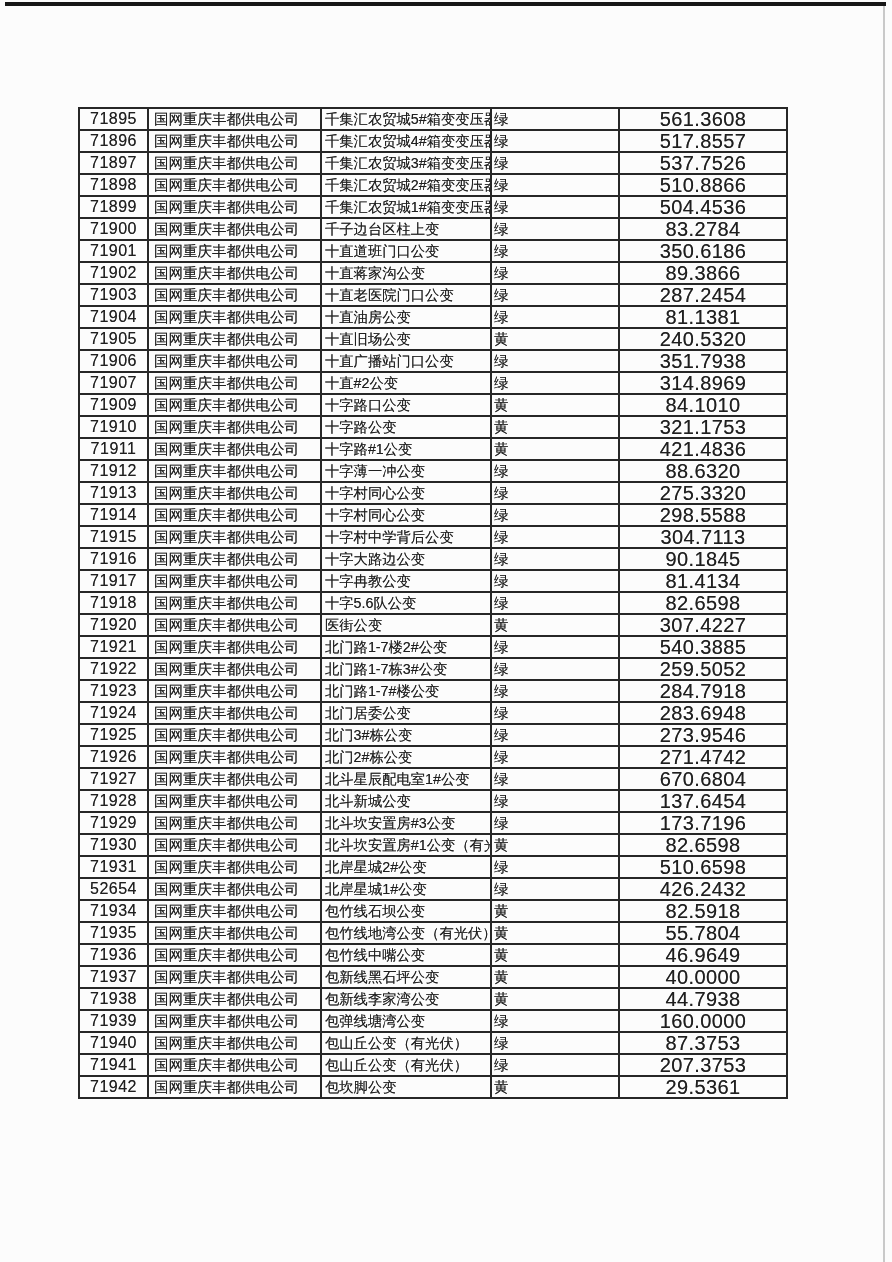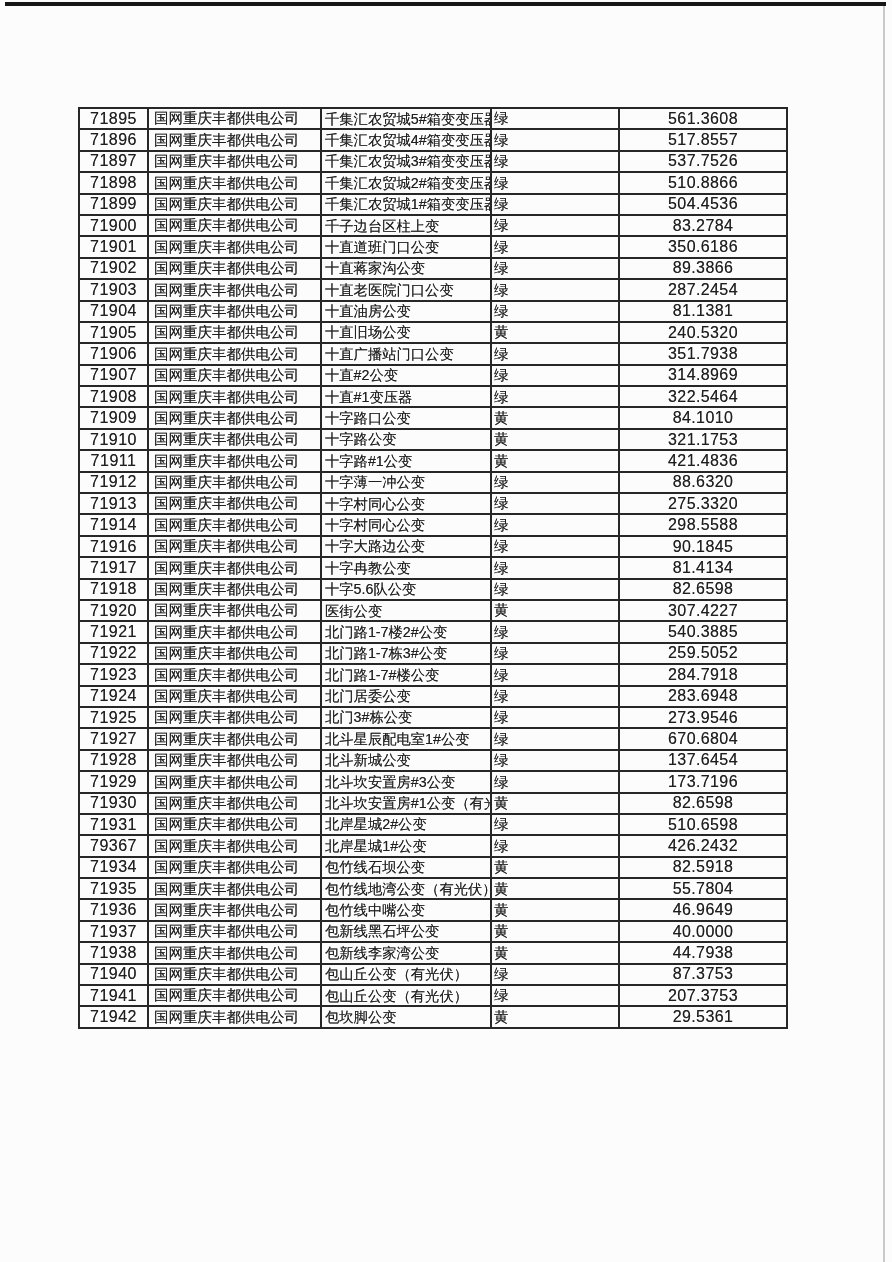--- a/index.html
+++ b/index.html
@@ -55,21 +55,21 @@
   .data-table td.c-station {
     font-size: 14.3px;
     padding-left: 3px;
   }
   .data-table td.c-status {
     font-size: 14.5px;
     padding-left: 2px;
   }
   .data-table td.c-value {
     text-align: center;
-    font-size: 16px;
+    font-size: 20px;
     letter-spacing: 0.4px;
   }
 </style>
 </head>
 <body>
 
 <div class="top-edge"></div>
 <div class="right-edge"></div>
 
 <table class="data-table">
@@ -166,27 +166,20 @@
         <td class="c-value">351.7938</td>
       </tr>
       <tr>
         <td class="c-id">71907</td>
         <td class="c-company">国网重庆丰都供电公司</td>
         <td class="c-station">十直#2公变</td>
         <td class="c-status">绿</td>
         <td class="c-value">314.8969</td>
       </tr>
       <tr>
-        <td class="c-id">71908</td>
-        <td class="c-company">国网重庆丰都供电公司</td>
-        <td class="c-station">十直#1变压器</td>
-        <td class="c-status">绿</td>
-        <td class="c-value">322.5464</td>
-      </tr>
-      <tr>
         <td class="c-id">71909</td>
         <td class="c-company">国网重庆丰都供电公司</td>
         <td class="c-station">十字路口公变</td>
         <td class="c-status">黄</td>
         <td class="c-value">84.1010</td>
       </tr>
       <tr>
         <td class="c-id">71910</td>
         <td class="c-company">国网重庆丰都供电公司</td>
         <td class="c-station">十字路公变</td>
@@ -215,20 +208,27 @@
         <td class="c-value">275.3320</td>
       </tr>
       <tr>
         <td class="c-id">71914</td>
         <td class="c-company">国网重庆丰都供电公司</td>
         <td class="c-station">十字村同心公变</td>
         <td class="c-status">绿</td>
         <td class="c-value">298.5588</td>
       </tr>
       <tr>
+        <td class="c-id">71915</td>
+        <td class="c-company">国网重庆丰都供电公司</td>
+        <td class="c-station">十字村中学背后公变</td>
+        <td class="c-status">绿</td>
+        <td class="c-value">304.7113</td>
+      </tr>
+      <tr>
         <td class="c-id">71916</td>
         <td class="c-company">国网重庆丰都供电公司</td>
         <td class="c-station">十字大路边公变</td>
         <td class="c-status">绿</td>
         <td class="c-value">90.1845</td>
       </tr>
       <tr>
         <td class="c-id">71917</td>
         <td class="c-company">国网重庆丰都供电公司</td>
         <td class="c-station">十字冉教公变</td>
@@ -278,20 +278,27 @@
         <td class="c-value">283.6948</td>
       </tr>
       <tr>
         <td class="c-id">71925</td>
         <td class="c-company">国网重庆丰都供电公司</td>
         <td class="c-station">北门3#栋公变</td>
         <td class="c-status">绿</td>
         <td class="c-value">273.9546</td>
       </tr>
       <tr>
+        <td class="c-id">71926</td>
+        <td class="c-company">国网重庆丰都供电公司</td>
+        <td class="c-station">北门2#栋公变</td>
+        <td class="c-status">绿</td>
+        <td class="c-value">271.4742</td>
+      </tr>
+      <tr>
         <td class="c-id">71927</td>
         <td class="c-company">国网重庆丰都供电公司</td>
         <td class="c-station">北斗星辰配电室1#公变</td>
         <td class="c-status">绿</td>
         <td class="c-value">670.6804</td>
       </tr>
       <tr>
         <td class="c-id">71928</td>
         <td class="c-company">国网重庆丰都供电公司</td>
         <td class="c-station">北斗新城公变</td>
@@ -313,21 +320,21 @@
         <td class="c-value">82.6598</td>
       </tr>
       <tr>
         <td class="c-id">71931</td>
         <td class="c-company">国网重庆丰都供电公司</td>
         <td class="c-station">北岸星城2#公变</td>
         <td class="c-status">绿</td>
         <td class="c-value">510.6598</td>
       </tr>
       <tr>
-        <td class="c-id">79367</td>
+        <td class="c-id">52654</td>
         <td class="c-company">国网重庆丰都供电公司</td>
         <td class="c-station">北岸星城1#公变</td>
         <td class="c-status">绿</td>
         <td class="c-value">426.2432</td>
       </tr>
       <tr>
         <td class="c-id">71934</td>
         <td class="c-company">国网重庆丰都供电公司</td>
         <td class="c-station">包竹线石坝公变</td>
         <td class="c-status">黄</td>
@@ -353,20 +360,27 @@
         <td class="c-station">包新线黑石坪公变</td>
         <td class="c-status">黄</td>
         <td class="c-value">40.0000</td>
       </tr>
       <tr>
         <td class="c-id">71938</td>
         <td class="c-company">国网重庆丰都供电公司</td>
         <td class="c-station">包新线李家湾公变</td>
         <td class="c-status">黄</td>
         <td class="c-value">44.7938</td>
+      </tr>
+      <tr>
+        <td class="c-id">71939</td>
+        <td class="c-company">国网重庆丰都供电公司</td>
+        <td class="c-station">包弹线塘湾公变</td>
+        <td class="c-status">绿</td>
+        <td class="c-value">160.0000</td>
       </tr>
       <tr>
         <td class="c-id">71940</td>
         <td class="c-company">国网重庆丰都供电公司</td>
         <td class="c-station">包山丘公变（有光伏）</td>
         <td class="c-status">绿</td>
         <td class="c-value">87.3753</td>
       </tr>
       <tr>
         <td class="c-id">71941</td>

